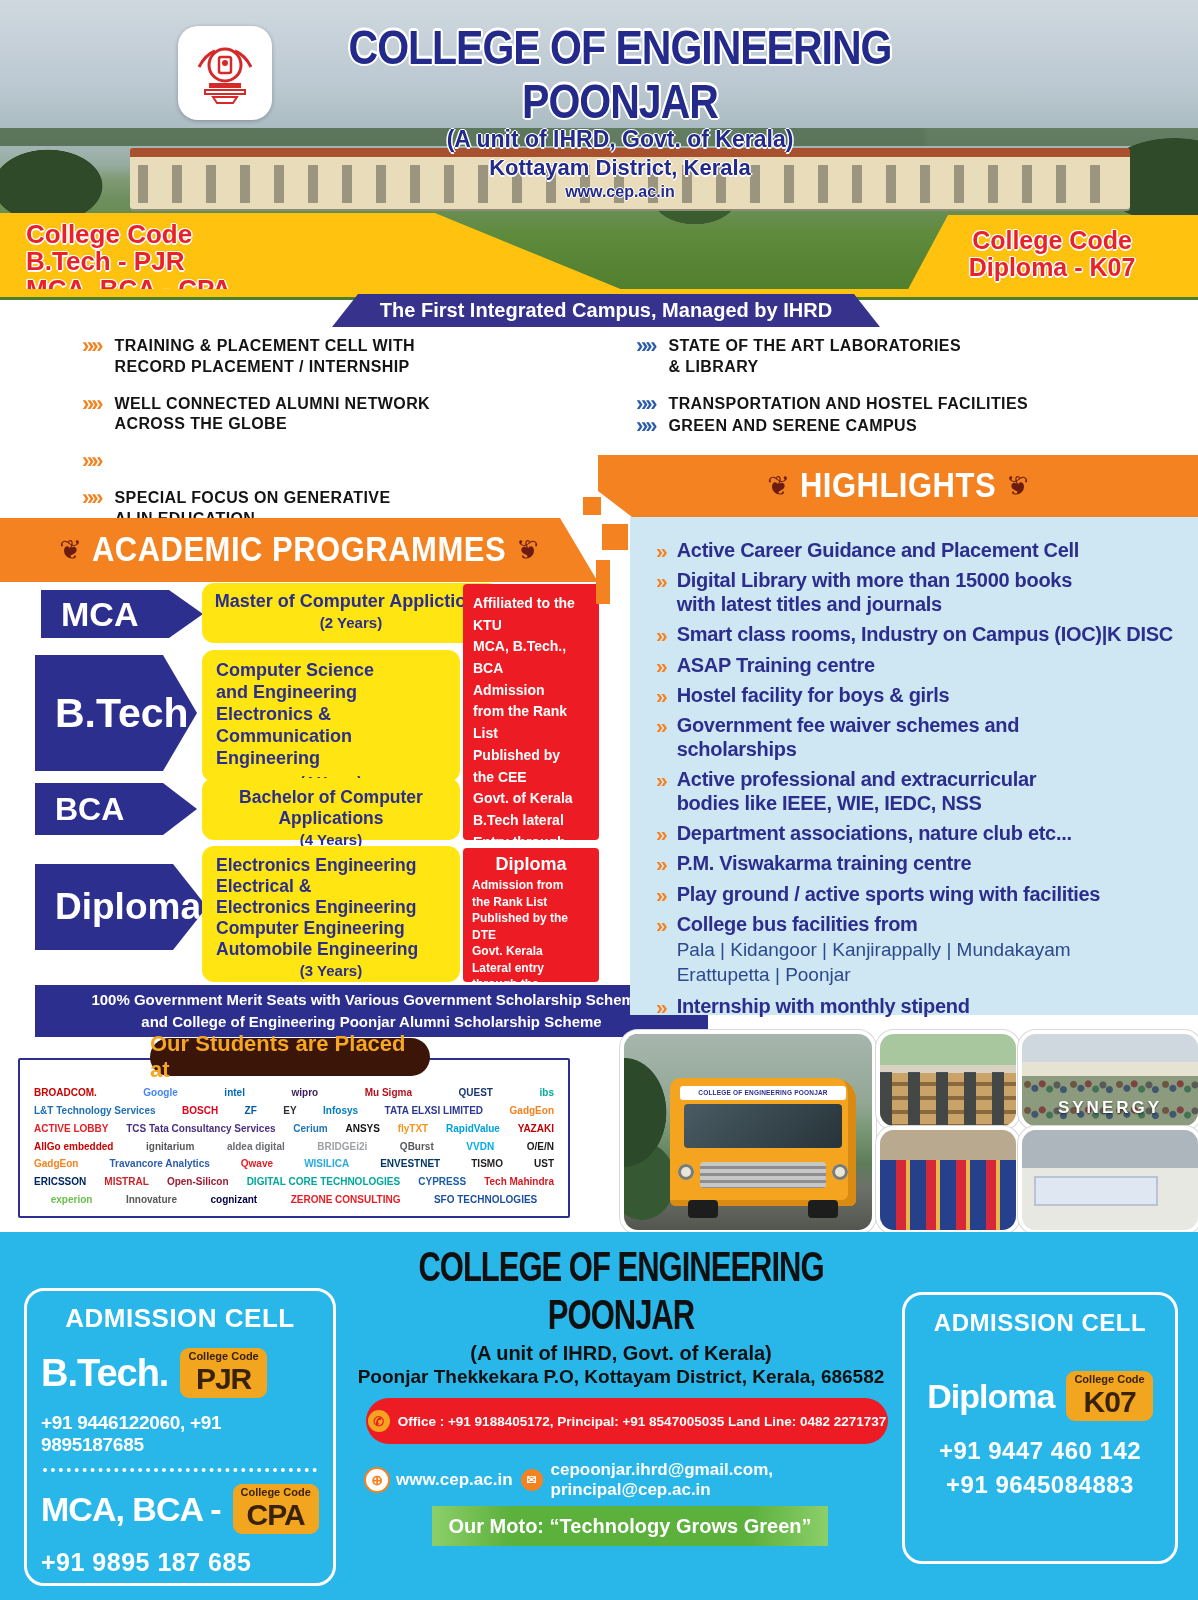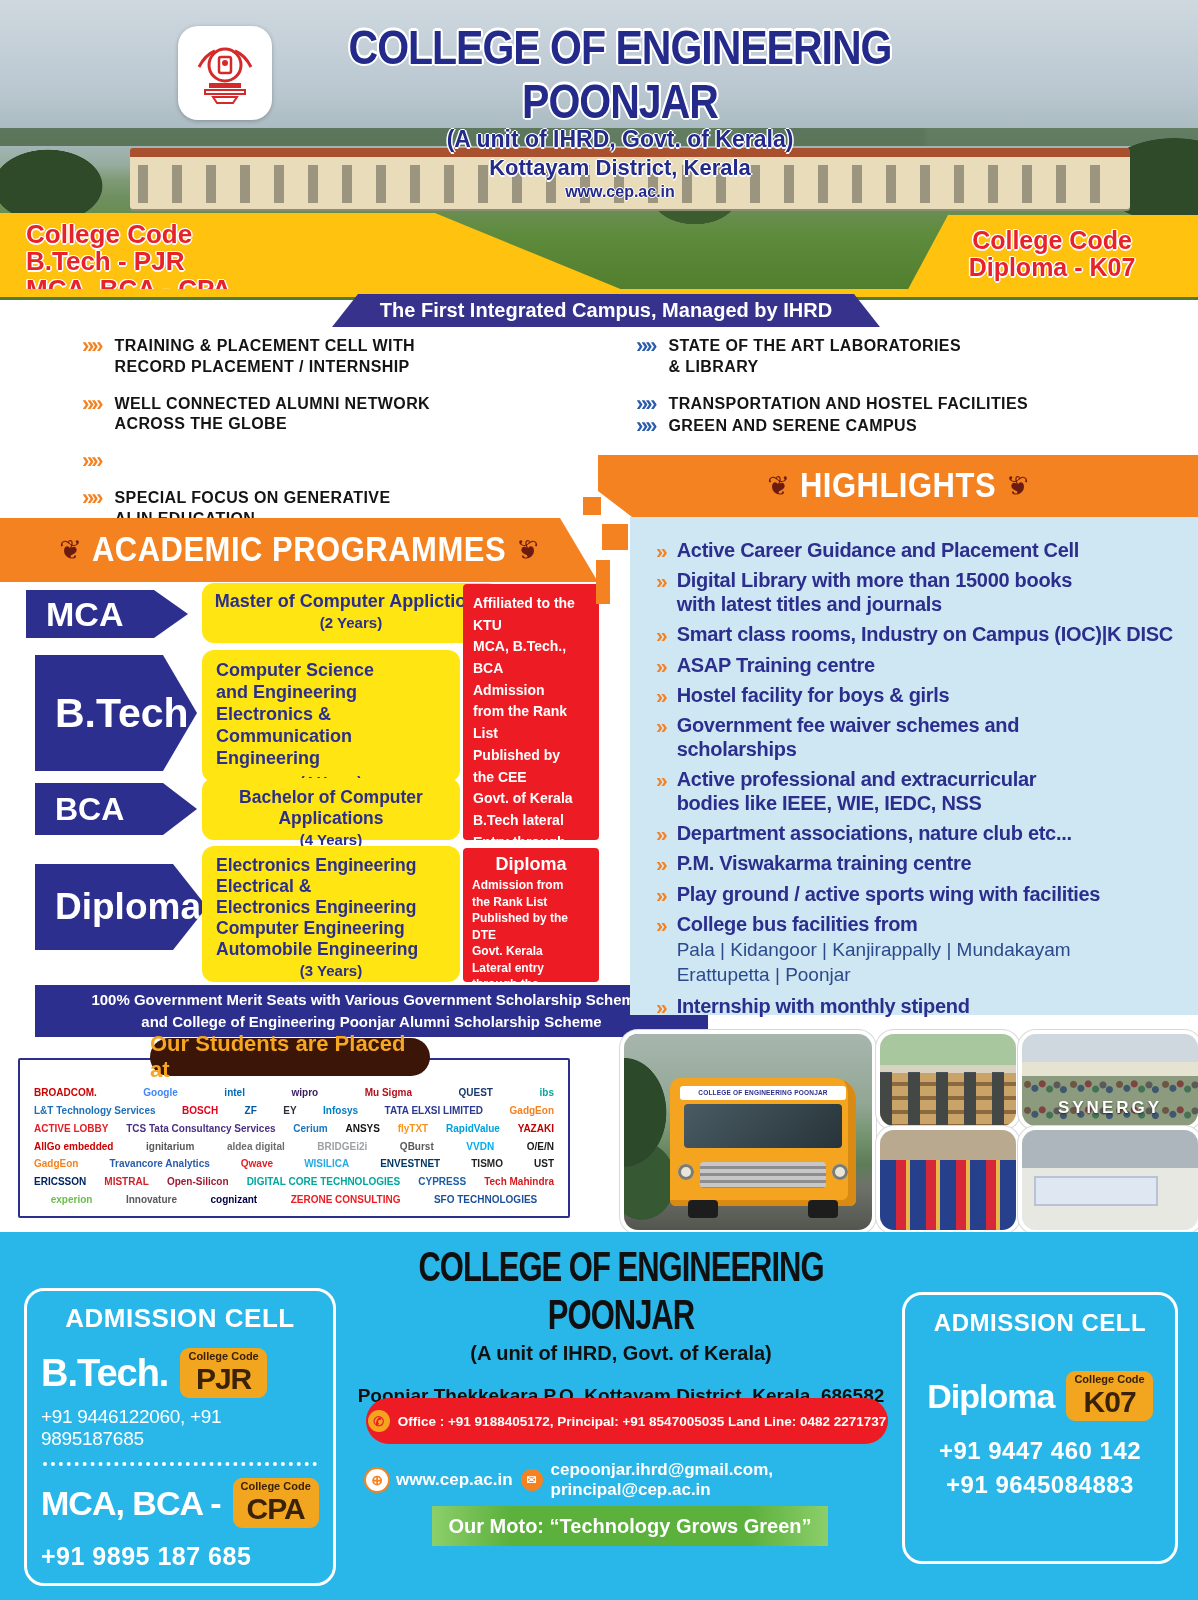--- a/index.html
+++ b/index.html
@@ -146,28 +146,28 @@
   .footer{left:0;top:1232px;width:1198px;height:368px;background:#29b7ea;}
   .fbox{border:3px solid #fff;border-radius:20px;box-sizing:border-box;color:#fff;}
   .fbox-left{left:24px;top:1288px;width:312px;height:298px;padding:12px 14px;}
   .fbox-right{left:902px;top:1292px;width:276px;height:272px;padding:14px 12px;}
   .fbox-title{text-align:center;font-size:26px;font-weight:bold;letter-spacing:.5px;}
   .prog-row{display:flex;align-items:center;gap:12px;margin-top:14px;}
   .prog-name{font-size:38px;font-weight:bold;letter-spacing:-1px;}
   .badge{background:#f2a51e;border-radius:9px;padding:3px 8px 4px;text-align:center;color:#3a2208;line-height:1;}
   .badge .blabel{font-size:11px;font-weight:bold;display:block;margin-bottom:2px;}
   .badge .bcode{font-size:30px;font-weight:bold;letter-spacing:-1px;display:block;}
-  .phones{font-size:19px;font-weight:normal;margin-top:8px;letter-spacing:-.3px;}
+  .phones{font-size:19px;font-weight:bold;margin-top:14px;letter-spacing:-.3px;}
   .dotted{border-top:4px dotted #fff;margin:12px 2px;}
   .phones-big{font-size:25px;font-weight:bold;margin-top:14px;letter-spacing:.5px;}
 
   .fcenter{left:345px;top:1258px;width:552px;text-align:center;color:#101010;}
   .fc-name{font-size:31px;font-weight:bold;letter-spacing:-1px;display:inline-block;transform:scaleY(1.35);transform-origin:50% 60%;}
   .fc-unit{font-size:20px;font-weight:bold;margin-top:12px;}
-  .fc-addr{font-size:19px;font-weight:bold;margin-top:20px;}
+  .fc-addr{font-size:19px;font-weight:bold;margin-top:1px;}
   .red-pill{left:366px;top:1398px;width:522px;height:46px;background:#ed1c24;border-radius:24px;
     display:flex;align-items:center;justify-content:center;gap:8px;color:#fff;font-weight:bold;font-size:13.5px;}
   .cicon{width:22px;height:22px;border-radius:50%;background:#f5a41f;display:inline-flex;
     align-items:center;justify-content:center;color:#ed1c24;font-size:13px;flex:0 0 auto;}
   .cicon.ring{background:#fff;box-shadow:0 0 0 2px #f58220;color:#f58220;font-size:14px;}
   .cicon.mail{background:#f58220;color:#fff;font-size:12px;}
   .web-row{left:366px;top:1460px;width:522px;display:flex;align-items:center;justify-content:center;gap:8px;
     color:#fff;font-weight:bold;font-size:17px;}
   .motto{left:432px;top:1506px;width:396px;height:40px;background:linear-gradient(90deg,#8ccf6a,#5cb03c 20%,#5cb03c 80%,#8ccf6a);
     display:flex;align-items:center;justify-content:center;color:#fff;font-weight:bold;font-size:20px;}
@@ -257,21 +257,21 @@
     </div>
   </div>
 
   <div class="abs acc-sq" style="left:583px;top:497px;width:18px;height:18px;"></div>
   <div class="abs sec-banner acad-banner">
     <span class="flourish">❦</span>
     <span class="sec-title">ACADEMIC PROGRAMMES</span>
     <span class="flourish flip">❦</span>
   </div>
 
-  <div class="abs parrow" style="left:26px;top:590px;width:162px;height:48px;font-size:34px;">MCA</div>
+  <div class="abs parrow" style="left:41px;top:590px;width:162px;height:48px;font-size:34px;">MCA</div>
   <div class="abs ybox" style="left:202px;top:583px;width:298px;height:60px;text-align:center;padding-top:8px;font-size:18px;">
     <div>Master of Computer Applictions</div>
     <div class="years" style="font-size:15px;margin-top:2px;">(2 Years)</div>
   </div>
 
   <div class="abs parrow" style="left:35px;top:655px;width:162px;height:116px;font-size:41px;">B.Tech</div>
   <div class="abs ybox" style="left:202px;top:650px;width:258px;height:132px;padding:10px 14px;font-size:18px;line-height:1.22;">
     <div class="pre">Computer Science
 and Engineering
 Electronics &amp;

